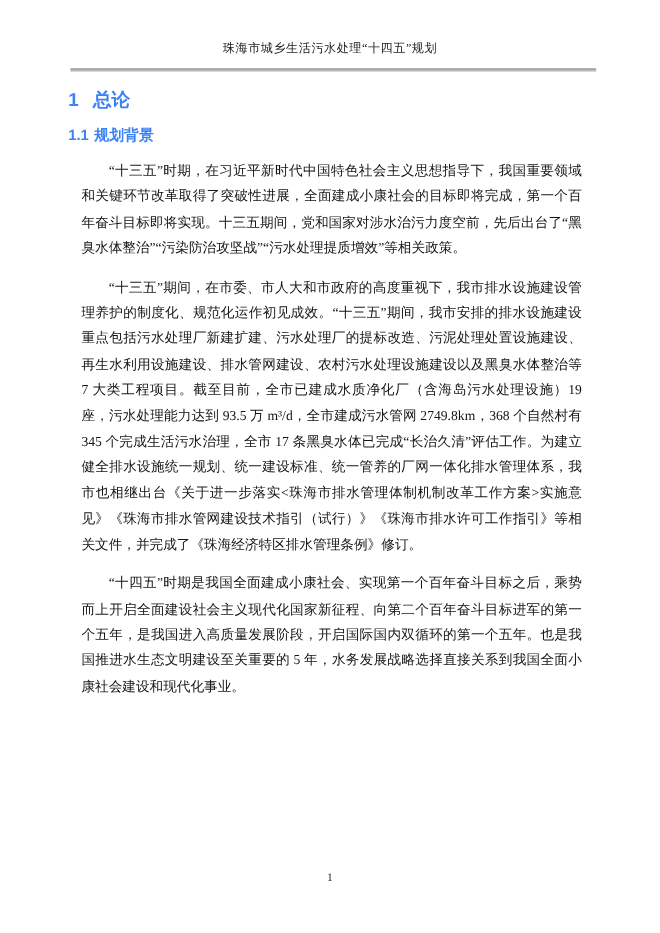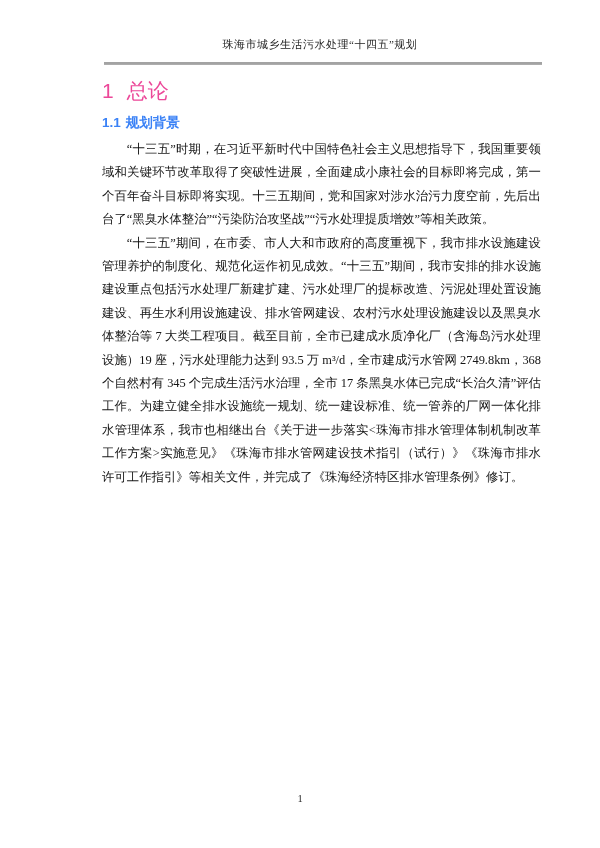--- a/index.html
+++ b/index.html
@@ -6,21 +6,20 @@
   html, body { margin: 0; padding: 0; background: #ffffff; }
   .page {
     position: relative;
     width: 600px;
     height: 848px;
     margin: 0 auto;
     background: #ffffff;
     overflow: hidden;
     font-family: "Liberation Serif", "DejaVu Serif", serif;
     color: #141414;
-    padding-left: 40px;
   }
   .doc-header-title {
     padding-top: 37px;
     text-align: center;
     font-size: 11px;
     line-height: 14px;
     letter-spacing: 0.5px;
     color: #1c1c1c;
   }
   .doc-header-rule {
@@ -28,37 +27,37 @@
     height: 1px;
     border-top: 2px solid #a3a3a3;
     border-bottom: 1px solid #adadad;
   }
   .content {
     margin: 0 59px 0 62px;
   }
   h1.sec-heading {
     margin: 15px 0 0 0;
     font-family: "Liberation Sans", "DejaVu Sans", sans-serif;
-    font-size: 21px;
-    font-weight: 400;
+    font-size: 17px;
+    font-weight: 700;
     line-height: 22px;
-    color: #ec4899;
+    color: #3b82f6;
   }
   h1.sec-heading .num-gap { margin-left: 13px; }
   h2.subsec-heading {
     margin: 12px 0 6px 0;
     font-family: "Liberation Sans", "DejaVu Sans", sans-serif;
     font-size: 13.5px;
     font-weight: 700;
     line-height: 18px;
     color: #3b82f6;
   }
   h2.subsec-heading .num-gap { margin-left: 5px; }
   p.body-para {
-    margin: 0;
+    margin: 12px;
     font-size: 12.4px;
     line-height: 23.4px;
     text-align: justify;
     text-indent: 2em;
     color: #141414;
   }
   .doc-footer {
     position: absolute;
     bottom: 44px;
     left: 0;
@@ -83,20 +82,21 @@
     <h1 class="sec-heading">
       <span>1</span><span class="num-gap">总论</span>
     </h1>
 
     <h2 class="subsec-heading">
       <span>1.1</span><span class="num-gap">规划背景</span>
     </h2>
 
     <p class="body-para">“十三五”时期，在习近平新时代中国特色社会主义思想指导下，我国重要领域和关键环节改革取得了突破性进展，全面建成小康社会的目标即将完成，第一个百年奋斗目标即将实现。十三五期间，党和国家对涉水治污力度空前，先后出台了“黑臭水体整治”“污染防治攻坚战”“污水处理提质增效”等相关政策。</p>
     <p class="body-para">“十三五”期间，在市委、市人大和市政府的高度重视下，我市排水设施建设管理养护的制度化、规范化运作初见成效。“十三五”期间，我市安排的排水设施建设重点包括污水处理厂新建扩建、污水处理厂的提标改造、污泥处理处置设施建设、再生水利用设施建设、排水管网建设、农村污水处理设施建设以及黑臭水体整治等 7 大类工程项目。截至目前，全市已建成水质净化厂（含海岛污水处理设施）19 座，污水处理能力达到 93.5 万 m³/d，全市建成污水管网 2749.8km，368 个自然村有 345 个完成生活污水治理，全市 17 条黑臭水体已完成“长治久清”评估工作。为建立健全排水设施统一规划、统一建设标准、统一管养的厂网一体化排水管理体系，我市也相继出台《关于进一步落实&lt;珠海市排水管理体制机制改革工作方案&gt;实施意见》《珠海市排水管网建设技术指引（试行）》《珠海市排水许可工作指引》等相关文件，并完成了《珠海经济特区排水管理条例》修订。</p>
+    <p class="body-para">“十四五”时期是我国全面建成小康社会、实现第一个百年奋斗目标之后，乘势而上开启全面建设社会主义现代化国家新征程、向第二个百年奋斗目标进军的第一个五年，是我国进入高质量发展阶段，开启国际国内双循环的第一个五年。也是我国推进水生态文明建设至关重要的 5 年，水务发展战略选择直接关系到我国全面小康社会建设和现代化事业。</p>
 
   </div>
 
   <div class="doc-footer">
     <span>1</span>
   </div>
 
 </div>
 
 </body></html>

